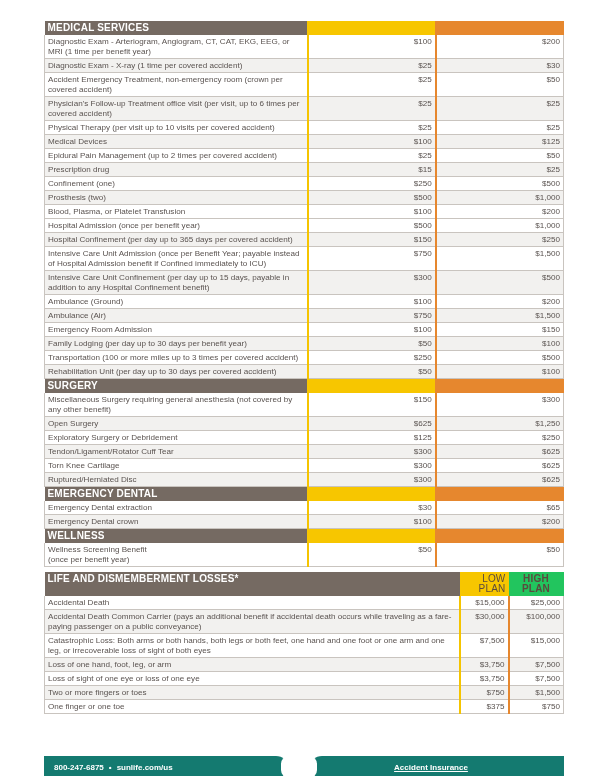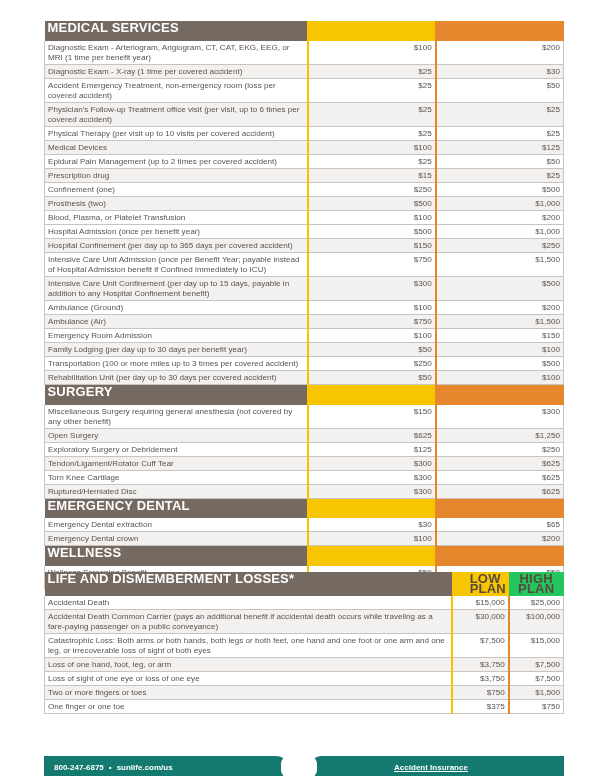--- a/index.html
+++ b/index.html
@@ -3,24 +3,24 @@
 <meta charset="utf-8">
 <style>
   * { box-sizing: border-box; margin: 0; padding: 0; }
   body { width: 600px; height: 776px; background: #ffffff; font-family: "Liberation Sans", sans-serif; color: #5a5350; position: relative; overflow: hidden; }
   .tbl { position: absolute; left: 44px; width: 520px; border-collapse: collapse; font-size: 8.1px; line-height: 10px; }
   .tbl td { border-bottom: 1px solid #c9c4bf; vertical-align: top; padding: 2px 4px 1px 3px; }
   .tbl tr.alt td { background: #f2f1ef; }
   .tbl td.desc { border-left: 1px solid #c9c4bf; }
   .tbl td.low { text-align: right; border-left: 2px solid #f5c400; padding-right: 3px; }
   .tbl td.high { text-align: right; border-left: 2px solid #e6872e; border-right: 1px solid #c9c4bf; padding-right: 3px; }
-  .tbl tr.sec td { background: #756a62; color: #ffffff; font-weight: bold; font-size: 13px; padding: 2px 3px; height: 20px; border-bottom: none; letter-spacing: 0.2px; }
+  .tbl tr.sec td { background: #756a62; color: #ffffff; font-weight: bold; font-size: 10px; padding: 2px 3px; height: 14px; border-bottom: none; letter-spacing: 0.2px; }
   .tbl tr.sec td.low { background: #f7c600; border-left: 2px solid #f7c600; }
   .tbl tr.sec td.high { background: #e6872e; border-left: 2px solid #e6872e; border-right: none; }
-  .tbl tr.sec td.lowh { background: #f7c600; color: #5a4a3d; text-align: left; font-weight: bold; padding-left: 18px; }
+  .tbl tr.sec td.lowh { background: #f7c600; color: #5a4a3d; text-align: right; font-weight: normal; padding-left: 18px; }
   .tbl tr.sec td.highh { background: #22c55e; color: #5a4a3d; text-align: center; font-weight: bold; }
   #t1 { top: 21px; }
   #t1 col.c1 { width: 264px; } #t1 col.c2 { width: 128px; } #t1 col.c3 { width: 128px; }
   #t2 { top: 572px; }
   #t2 col.c1 { width: 416px; } #t2 col.c2 { width: 49px; } #t2 col.c3 { width: 55px; }
   .footer { position: absolute; top: 736px; height: 22px; background: #147a70; color: #ffffff; font-size: 8px; font-weight: bold; display: flex; align-items: center; margin-top: 20px; }
   .footer.left { left: 44px; width: 244px; padding-left: 10px; border-radius: 0 12px 12px 0 / 0 11px 11px 0; }
   .footer.right { left: 310px; width: 254px; justify-content: center; padding-right: 12px; border-radius: 12px 0 0 12px / 11px 0 0 11px; text-decoration: underline; }
   .footer.left::after { content: ""; position: absolute; right: -1px; top: 0; width: 8px; height: 22px; background: #fff; border-radius: 11px 0 0 11px; }
   .footer.right::before { content: ""; position: absolute; left: -1px; top: 0; width: 8px; height: 22px; background: #fff; border-radius: 0 11px 11px 0; }
@@ -45,21 +45,21 @@
         <td class="desc" style="white-space:pre-line">Diagnostic Exam - Arteriogram, Angiogram, CT, CAT, EKG, EEG, or MRI (1 time per benefit year)</td>
         <td class="low">$100</td>
         <td class="high">$200</td>
       </tr>
       <tr class="alt">
         <td class="desc" style="white-space:pre-line">Diagnostic Exam - X-ray (1 time per covered accident)</td>
         <td class="low">$25</td>
         <td class="high">$30</td>
       </tr>
       <tr>
-        <td class="desc" style="white-space:pre-line">Accident Emergency Treatment, non-emergency room (loss per covered accident)</td>
+        <td class="desc" style="white-space:pre-line">Accident Emergency Treatment, non-emergency room (crown per covered accident)</td>
         <td class="low">$25</td>
         <td class="high">$50</td>
       </tr>
       <tr class="alt">
         <td class="desc" style="white-space:pre-line">Physician's Follow-up Treatment office visit (per visit, up to 6 times per covered accident)</td>
         <td class="low">$25</td>
         <td class="high">$25</td>
       </tr>
       <tr>
         <td class="desc" style="white-space:pre-line">Physical Therapy (per visit up to 10 visits per covered accident)</td>

